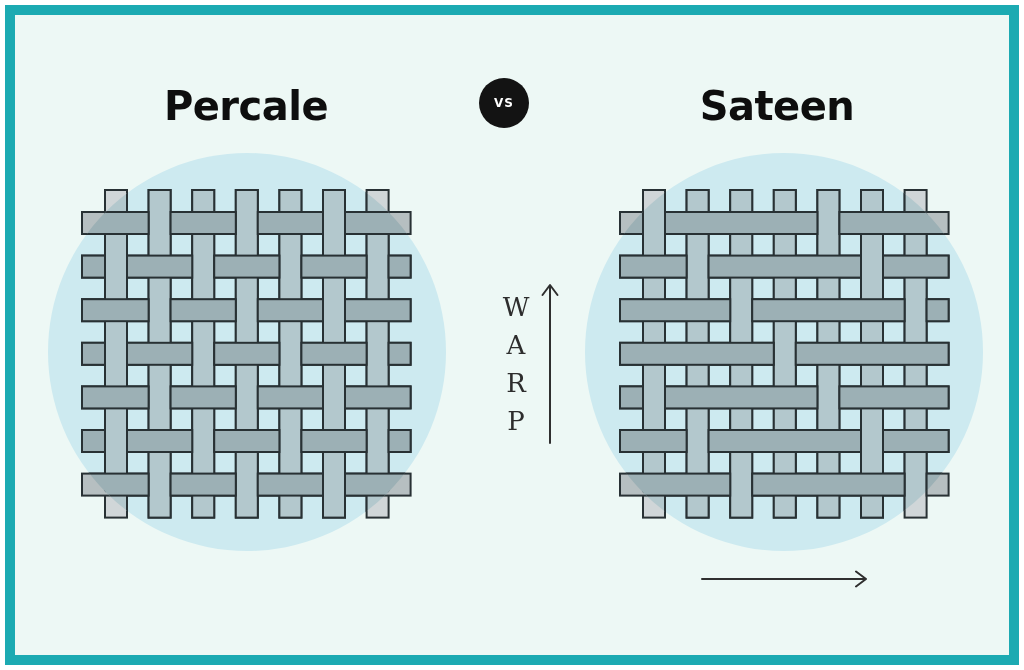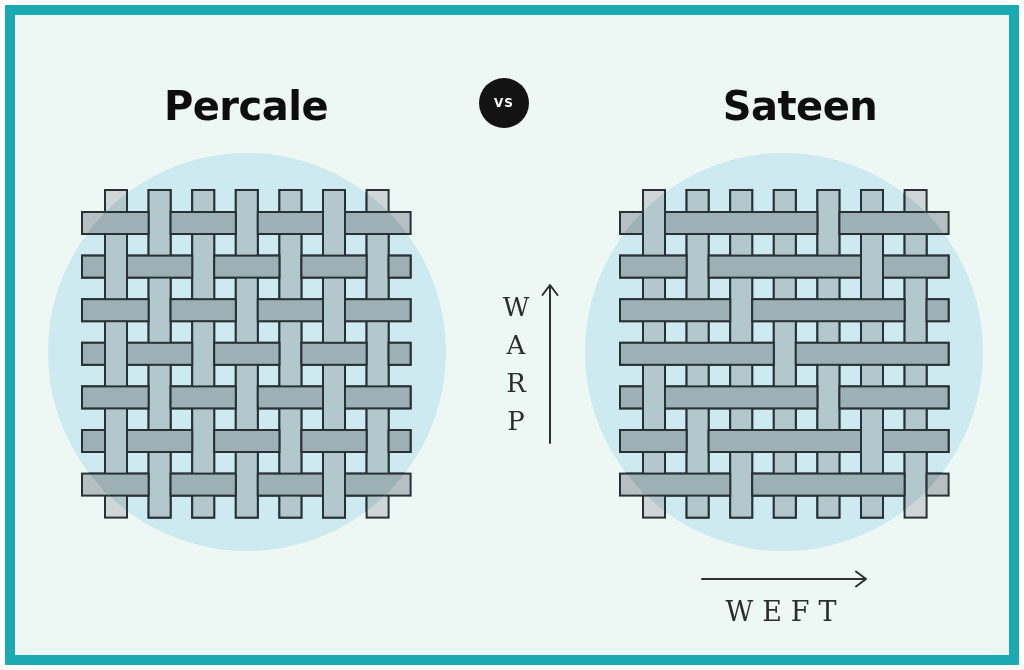--- a/index.html
+++ b/index.html
@@ -3,21 +3,21 @@
 <meta charset="utf-8">
 <style>
   html,body{margin:0;padding:0;background:#ffffff;}
   #stage{position:relative;width:1024px;height:670px;background:#ffffff;overflow:hidden;
          font-family:"Liberation Sans", sans-serif;}
   #frame{position:absolute;left:5px;top:5px;right:5px;bottom:5px;border:10px solid #1caab2;
          background:#edf8f5;}
   .title{position:absolute;top:83px;height:46px;display:flex;align-items:center;justify-content:center;
          font-family:"DejaVu Sans", sans-serif;font-weight:700;font-size:40px;letter-spacing:-0.5px;color:#0e0e0e;}
   #title-left{left:96px;width:300px;}
-  #title-right{left:650px;width:300px;}
+  #title-right{left:627px;width:300px;}
   #vs-badge{position:absolute;left:479px;top:78px;width:50px;height:50px;border-radius:50%;
             background:#131313;color:#ffffff;display:flex;align-items:center;justify-content:center;
             font-family:"DejaVu Sans", sans-serif;font-weight:700;font-size:12px;letter-spacing:1px;}
   svg.layer{position:absolute;left:0;top:0;width:1024px;height:670px;display:block;}
   #warp-label{position:absolute;left:498px;top:288px;width:36px;
               font-family:"DejaVu Serif", serif;font-size:26px;color:#2d2d2d;}
   #warp-label div{line-height:38px;height:38px;text-align:center;}
   #weft-label{position:absolute;left:681px;top:596px;width:200px;text-align:center;
               font-family:"DejaVu Serif", serif;font-size:27px;color:#2d2d2d;
               letter-spacing:9px;text-indent:9px;}
@@ -189,14 +189,13 @@
   <div id="title-left" class="title">Percale</div>
   <div id="vs-badge">VS</div>
   <div id="title-right" class="title">Sateen</div>
 
   <div id="warp-label">
       <div>W</div>
       <div>A</div>
       <div>R</div>
       <div>P</div>
     </div>
-  <div id="weft-label">WEFT</div>
 </div>
 
 </body></html>

